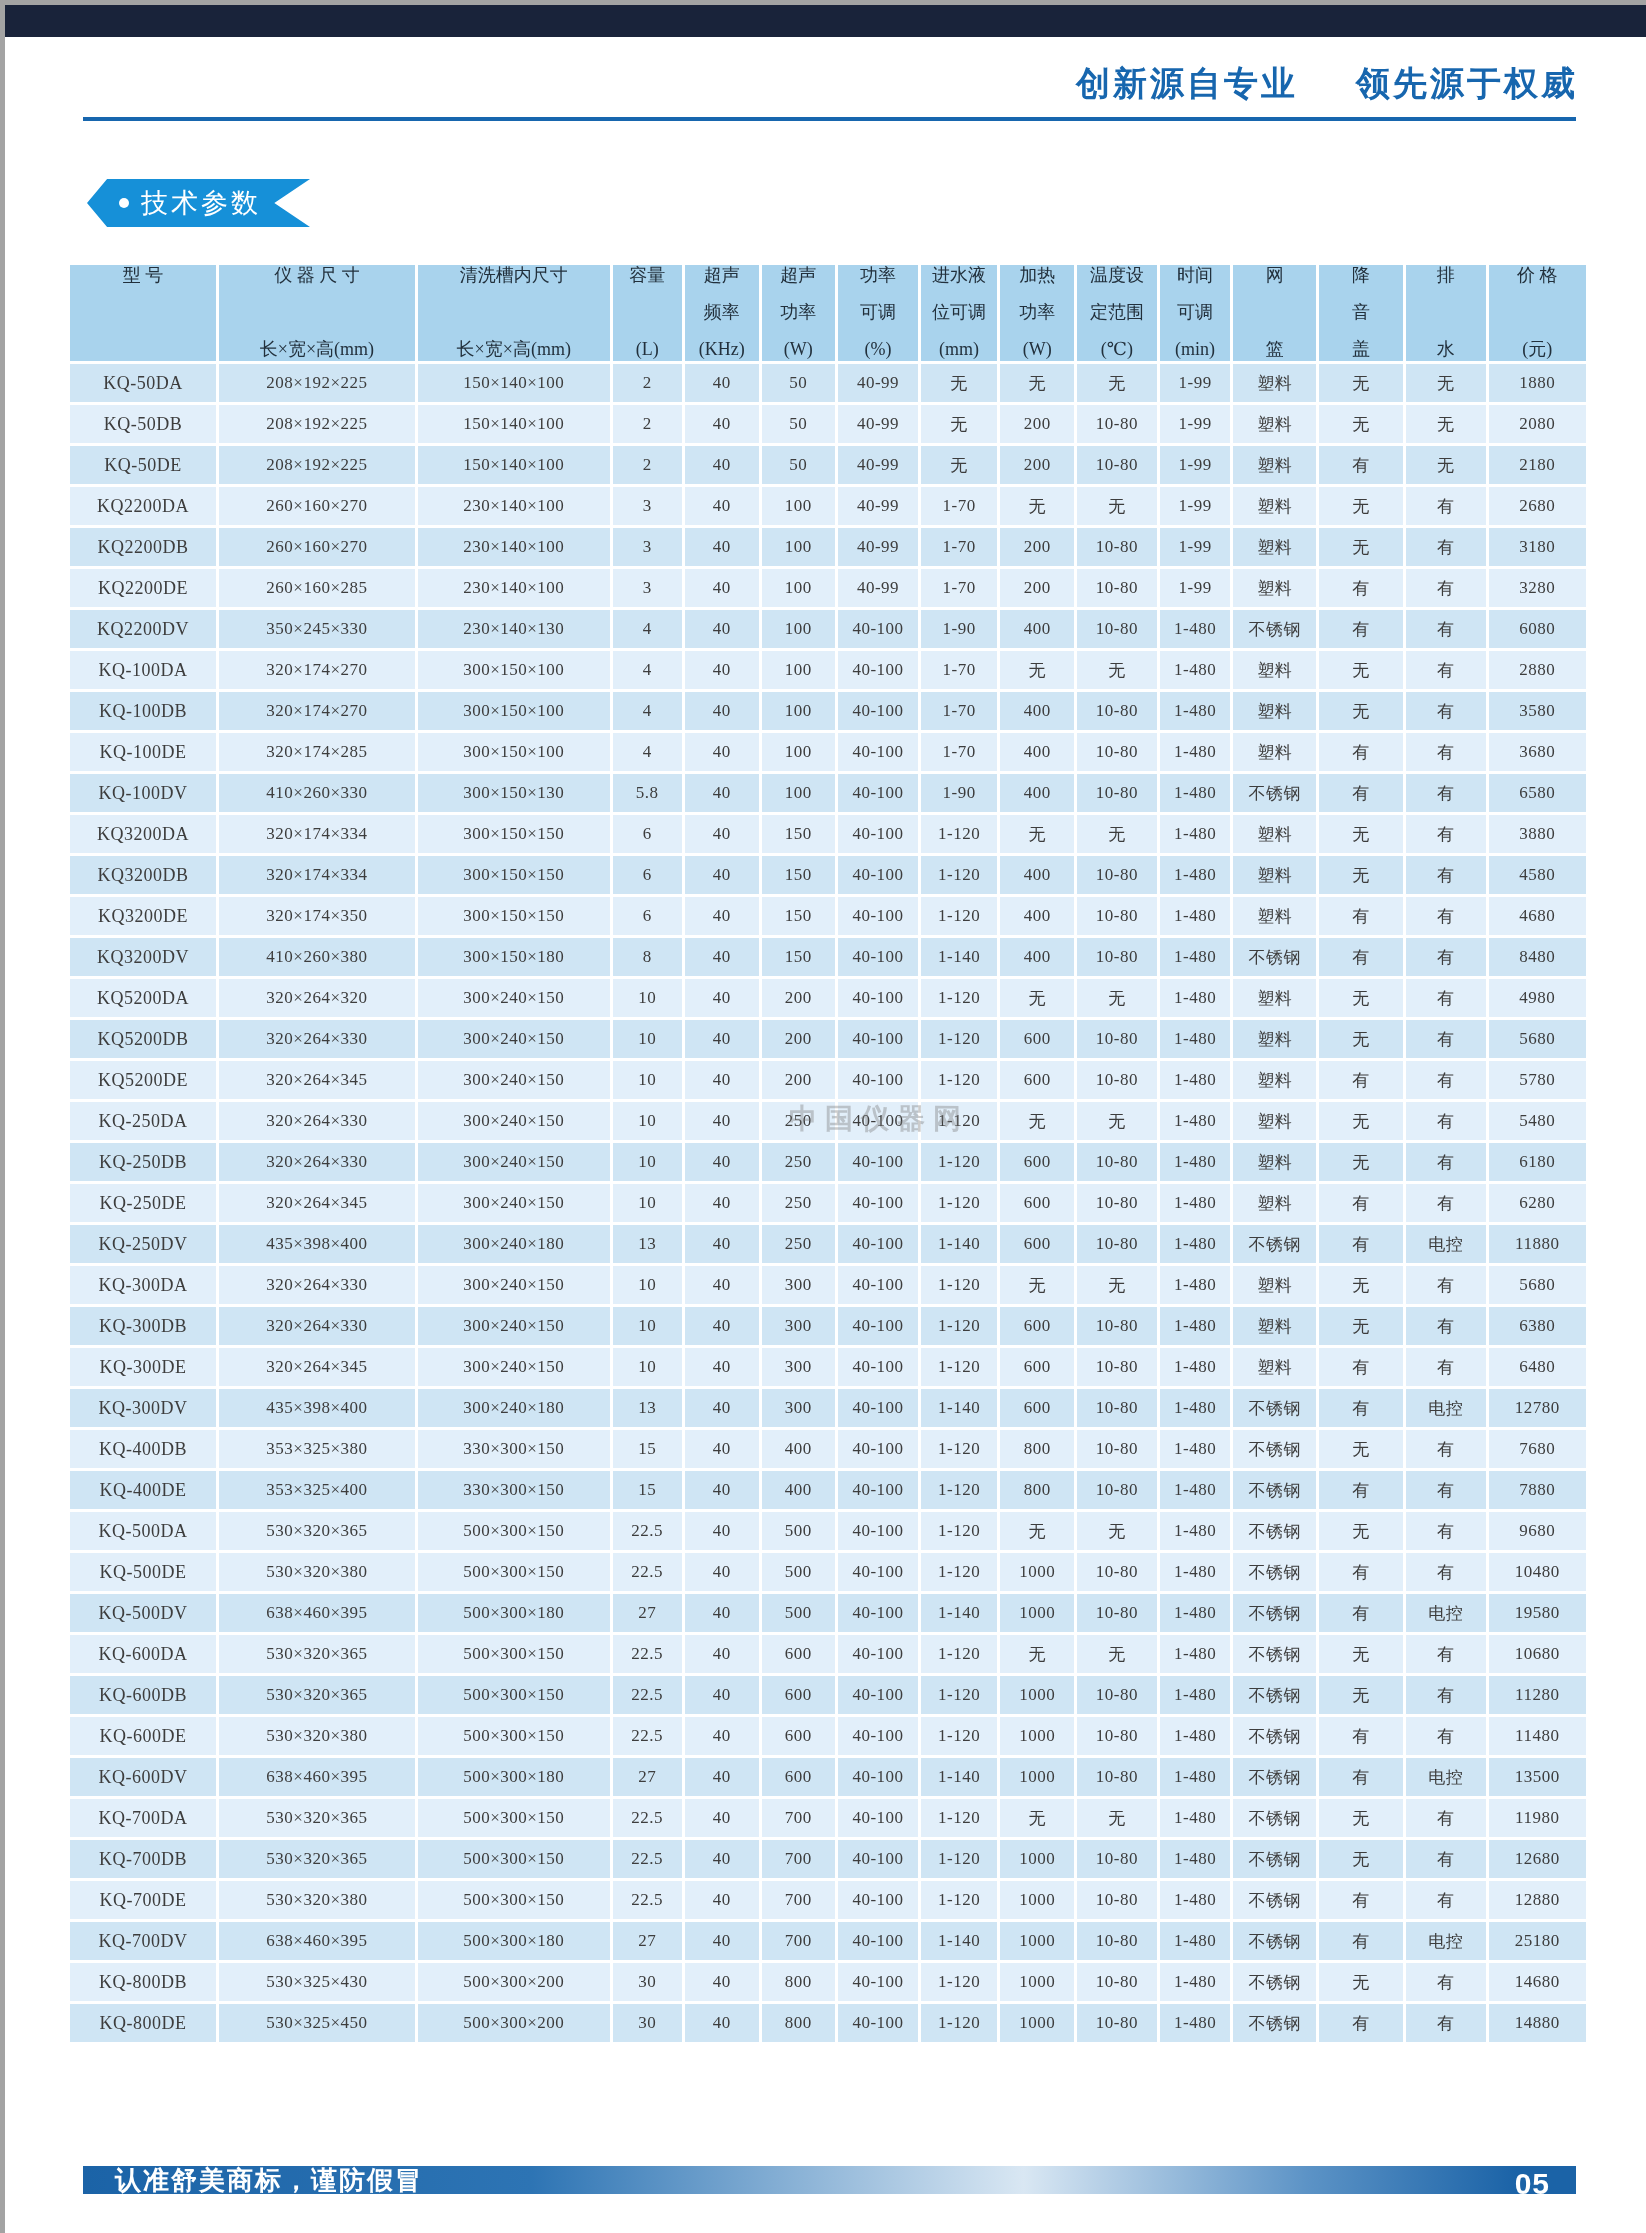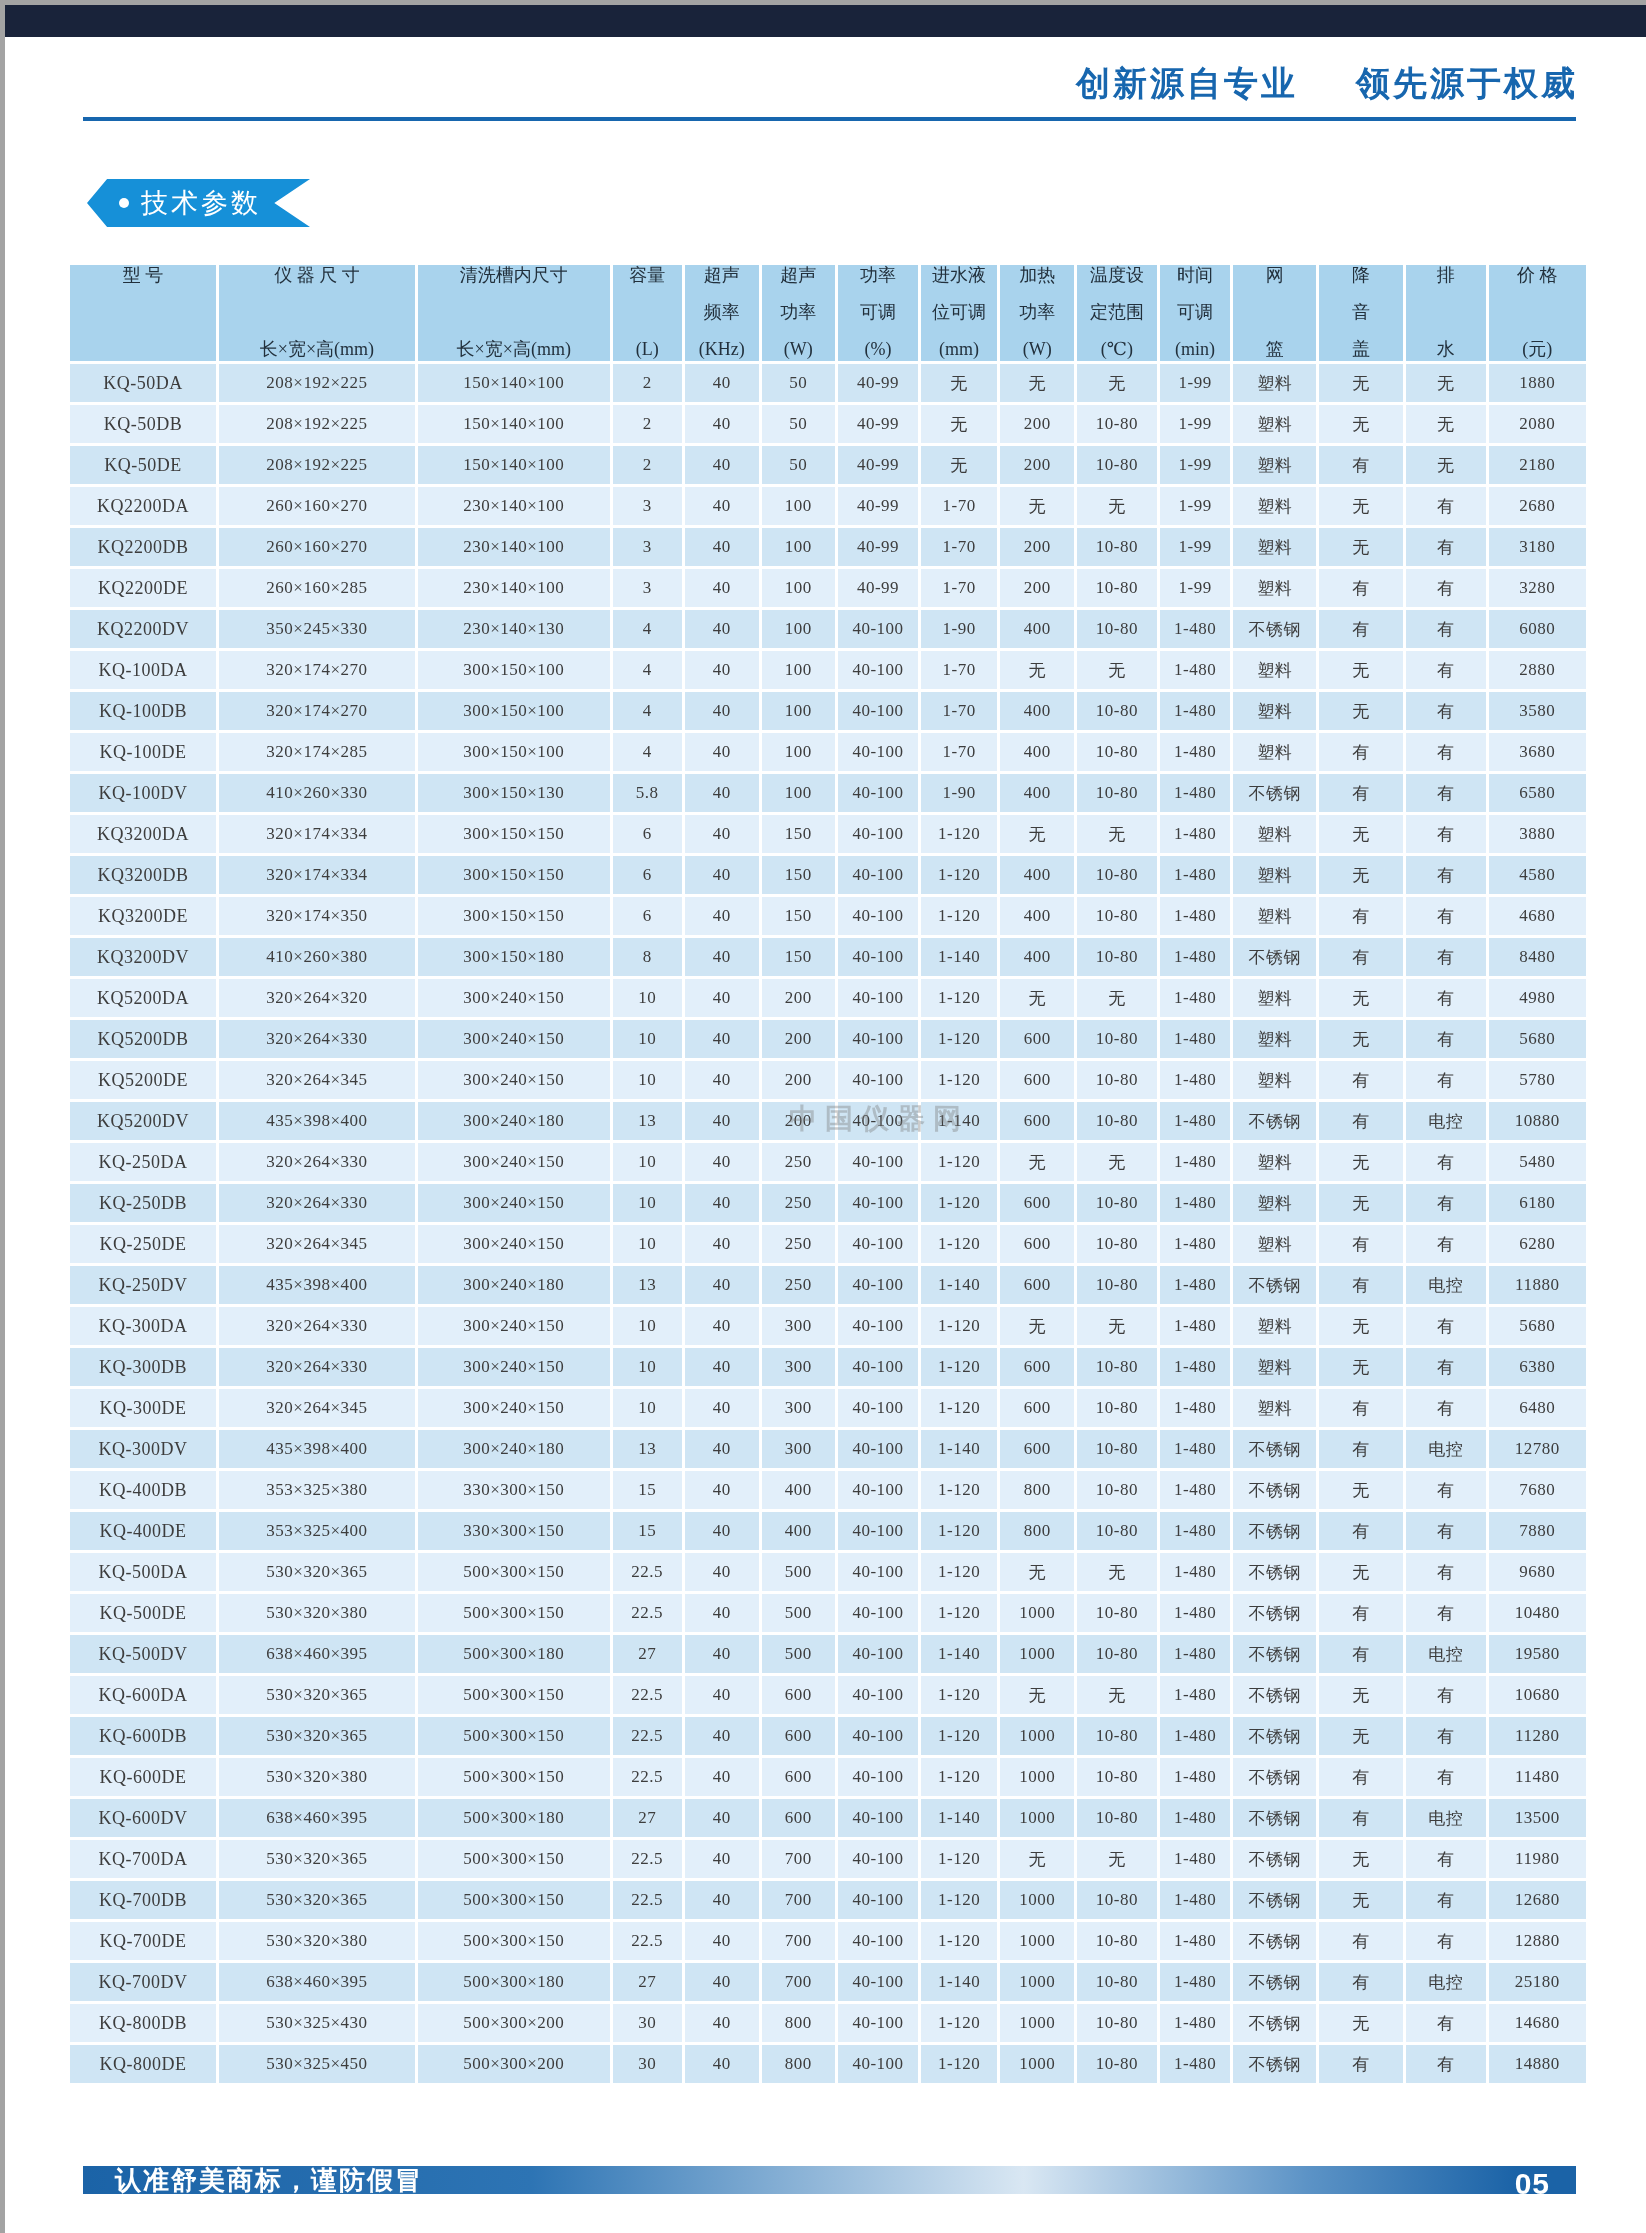--- a/index.html
+++ b/index.html
@@ -521,37 +521,20 @@
           <td>40-100</td>
           <td>1-120</td>
           <td>600</td>
           <td>10-80</td>
           <td>1-480</td>
           <td>塑料</td>
           <td>有</td>
           <td>有</td>
           <td>5780</td>
         </tr>
-        <tr class="r-odd">
-          <td class="model">KQ5200DV</td>
-          <td>435×398×400</td>
-          <td>300×240×180</td>
-          <td>13</td>
-          <td>40</td>
-          <td>200</td>
-          <td>40-100</td>
-          <td>1-140</td>
-          <td>600</td>
-          <td>10-80</td>
-          <td>1-480</td>
-          <td>不锈钢</td>
-          <td>有</td>
-          <td>电控</td>
-          <td>10880</td>
-        </tr>
         <tr class="r-even">
           <td class="model">KQ-250DA</td>
           <td>320×264×330</td>
           <td>300×240×150</td>
           <td>10</td>
           <td>40</td>
           <td>250</td>
           <td>40-100</td>
           <td>1-120</td>
           <td>无</td>

